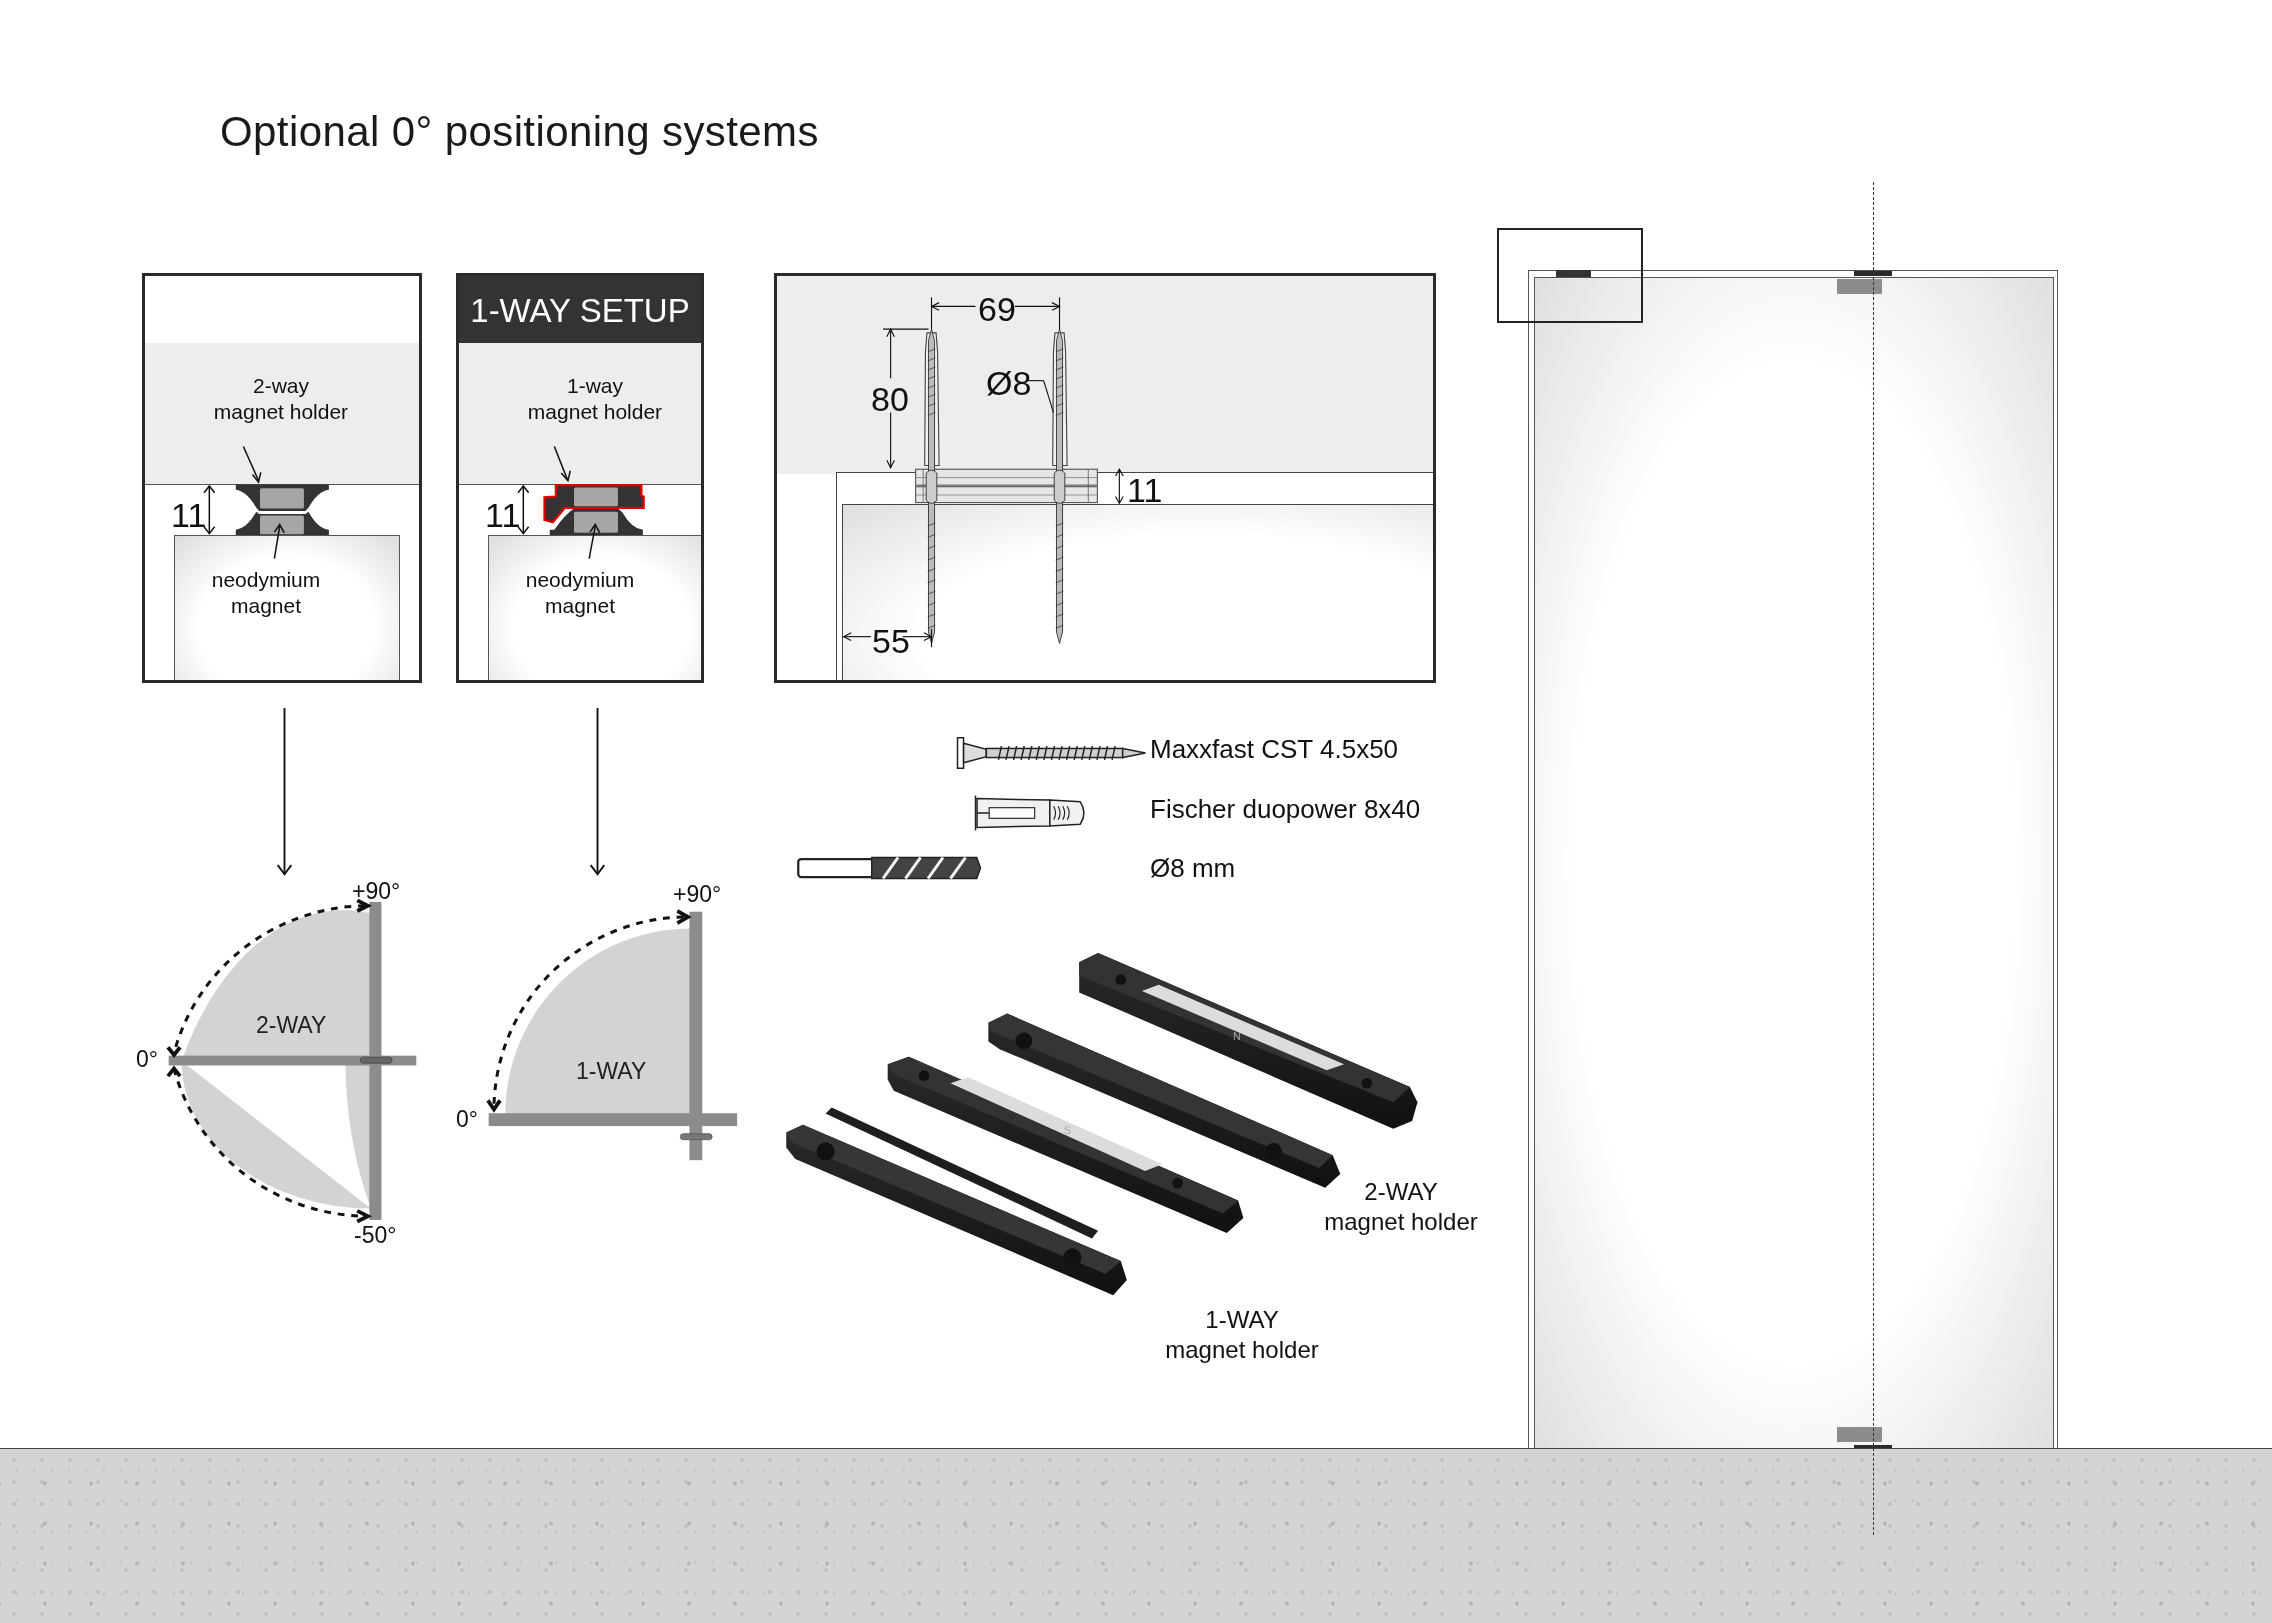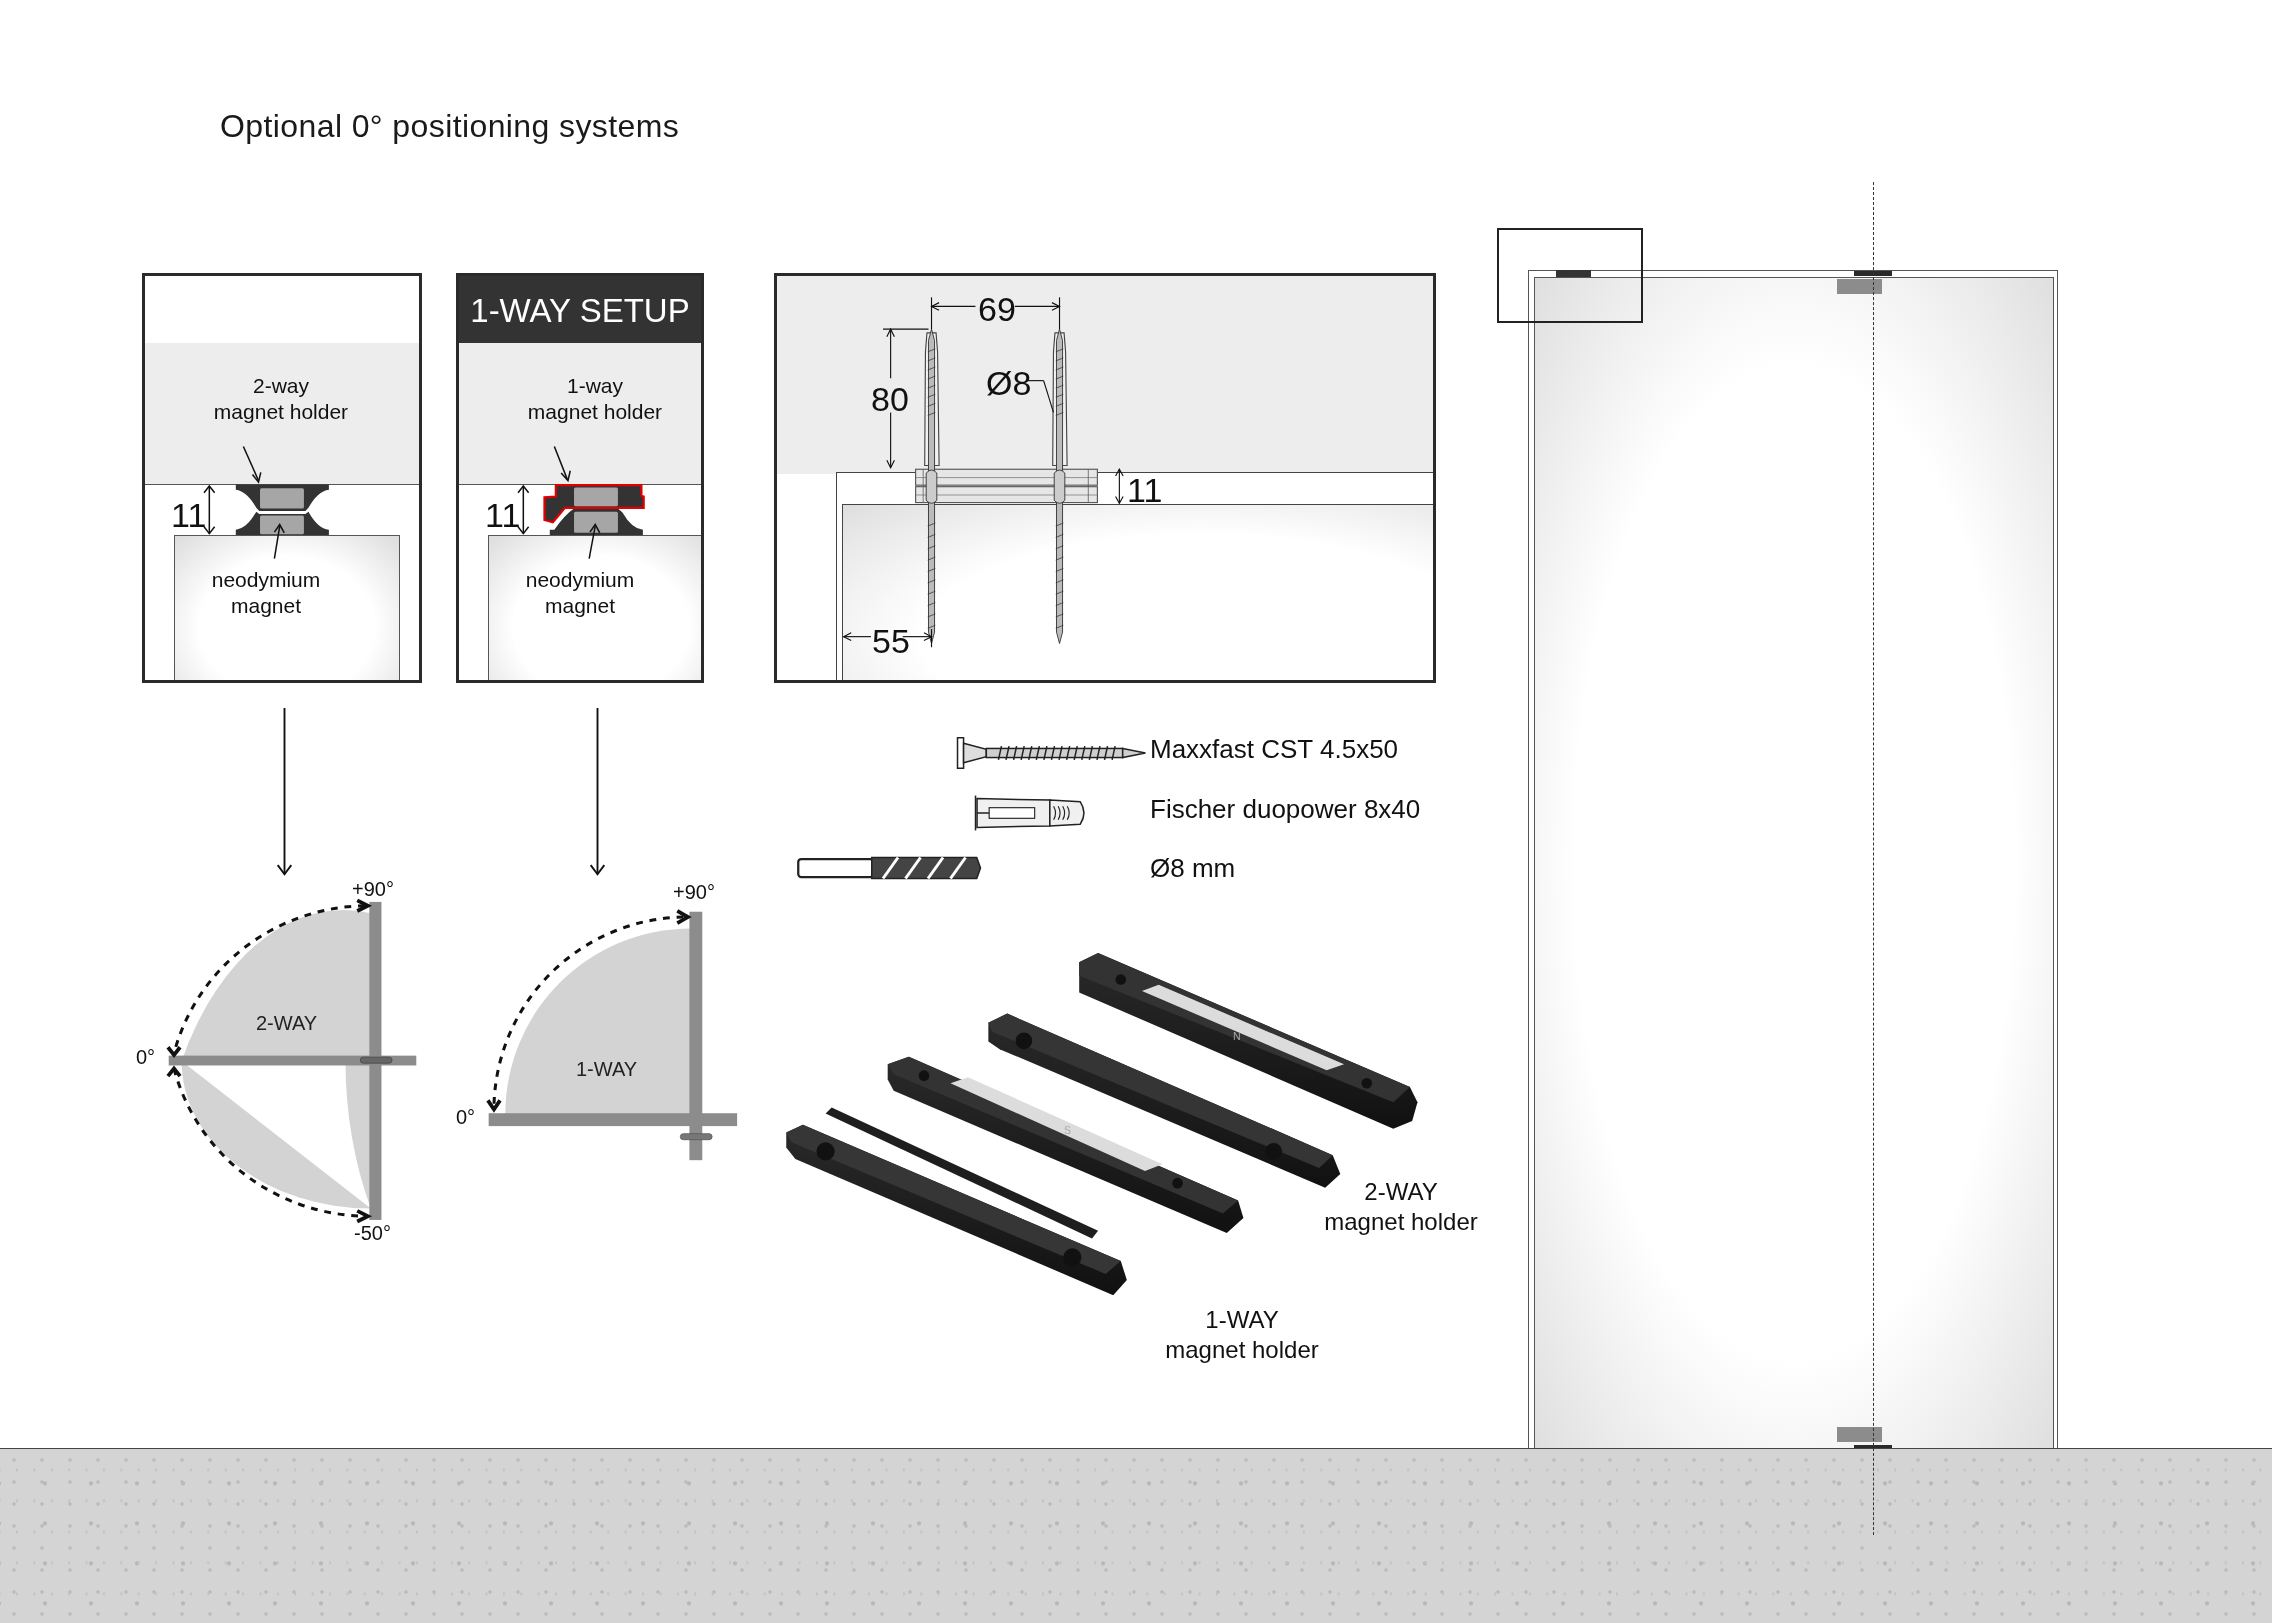--- a/index.html
+++ b/index.html
@@ -1,29 +1,29 @@
 <!DOCTYPE html>
 <html style="font-size:12px"><head>
 <meta charset="utf-8">
 <style>
   html, body { margin:0; padding:0; }
   body { width:2273px; height:1623px; position:relative; background:#ffffff; overflow:hidden;
          font-family:"Liberation Sans", "DejaVu Sans", sans-serif; color:#1a1a1a; }
   .abs { position:absolute; }
-  .title { left:220px; top:108px; font-size:32px; font-weight:400; letter-spacing:0.4px;text-align:right; }
+  .title { left:220px; top:108px; font-size:42px; font-weight:400; letter-spacing:0.4px;text-align:right; }
   .panel { border:3px solid #2a2a2a; box-sizing:border-box; background:#fff; overflow:hidden; }
   .panel-head { position:absolute; left:0; top:0; right:0; height:67px; background:#333333; color:#fff;
                 font-size:33px; text-align:center; line-height:70px; }
   .wall { position:absolute; left:0; right:0; background:#ededed; border-bottom:1.5px solid #555; }
   .doorleaf { position:absolute; border:1.5px solid #555; border-bottom:none;
               background:radial-gradient(ellipse at 50% 60%, #ffffff 55%, #dcdcdc 100%); }
   .lbl { position:absolute; text-align:center; font-size:21px; line-height:26px; color:#111; }
   .dim { position:absolute; font-size:34px; color:#111; }
   .part-lbl { position:absolute; font-size:26px; color:#111; white-space:nowrap; }
-  .ang { position:absolute; font-size:20px; color:#111; }
+  .ang { position:absolute; font-size:23px; color:#111; }
   .floor { left:0; top:1448px; width:2273px; height:175px; background:#d4d4d4; border-top:1.5px solid #444;
            background-image:
              radial-gradient(circle, #bdbdbd 1.5px, transparent 1.9px),
              radial-gradient(circle, #c4c4c4 1.1px, transparent 1.5px),
              radial-gradient(circle, #b8b8b8 1.9px, transparent 2.3px);
            background-size:28px 22px, 17.4px 31px, 46px 40px;
            background-position:0 0, 8.3px 5.3px, 22px 14.4px; }
   .holder-lbl { position:absolute; text-align:center; font-size:24px; line-height:30px; color:#111; }
 </style>
 </head>

